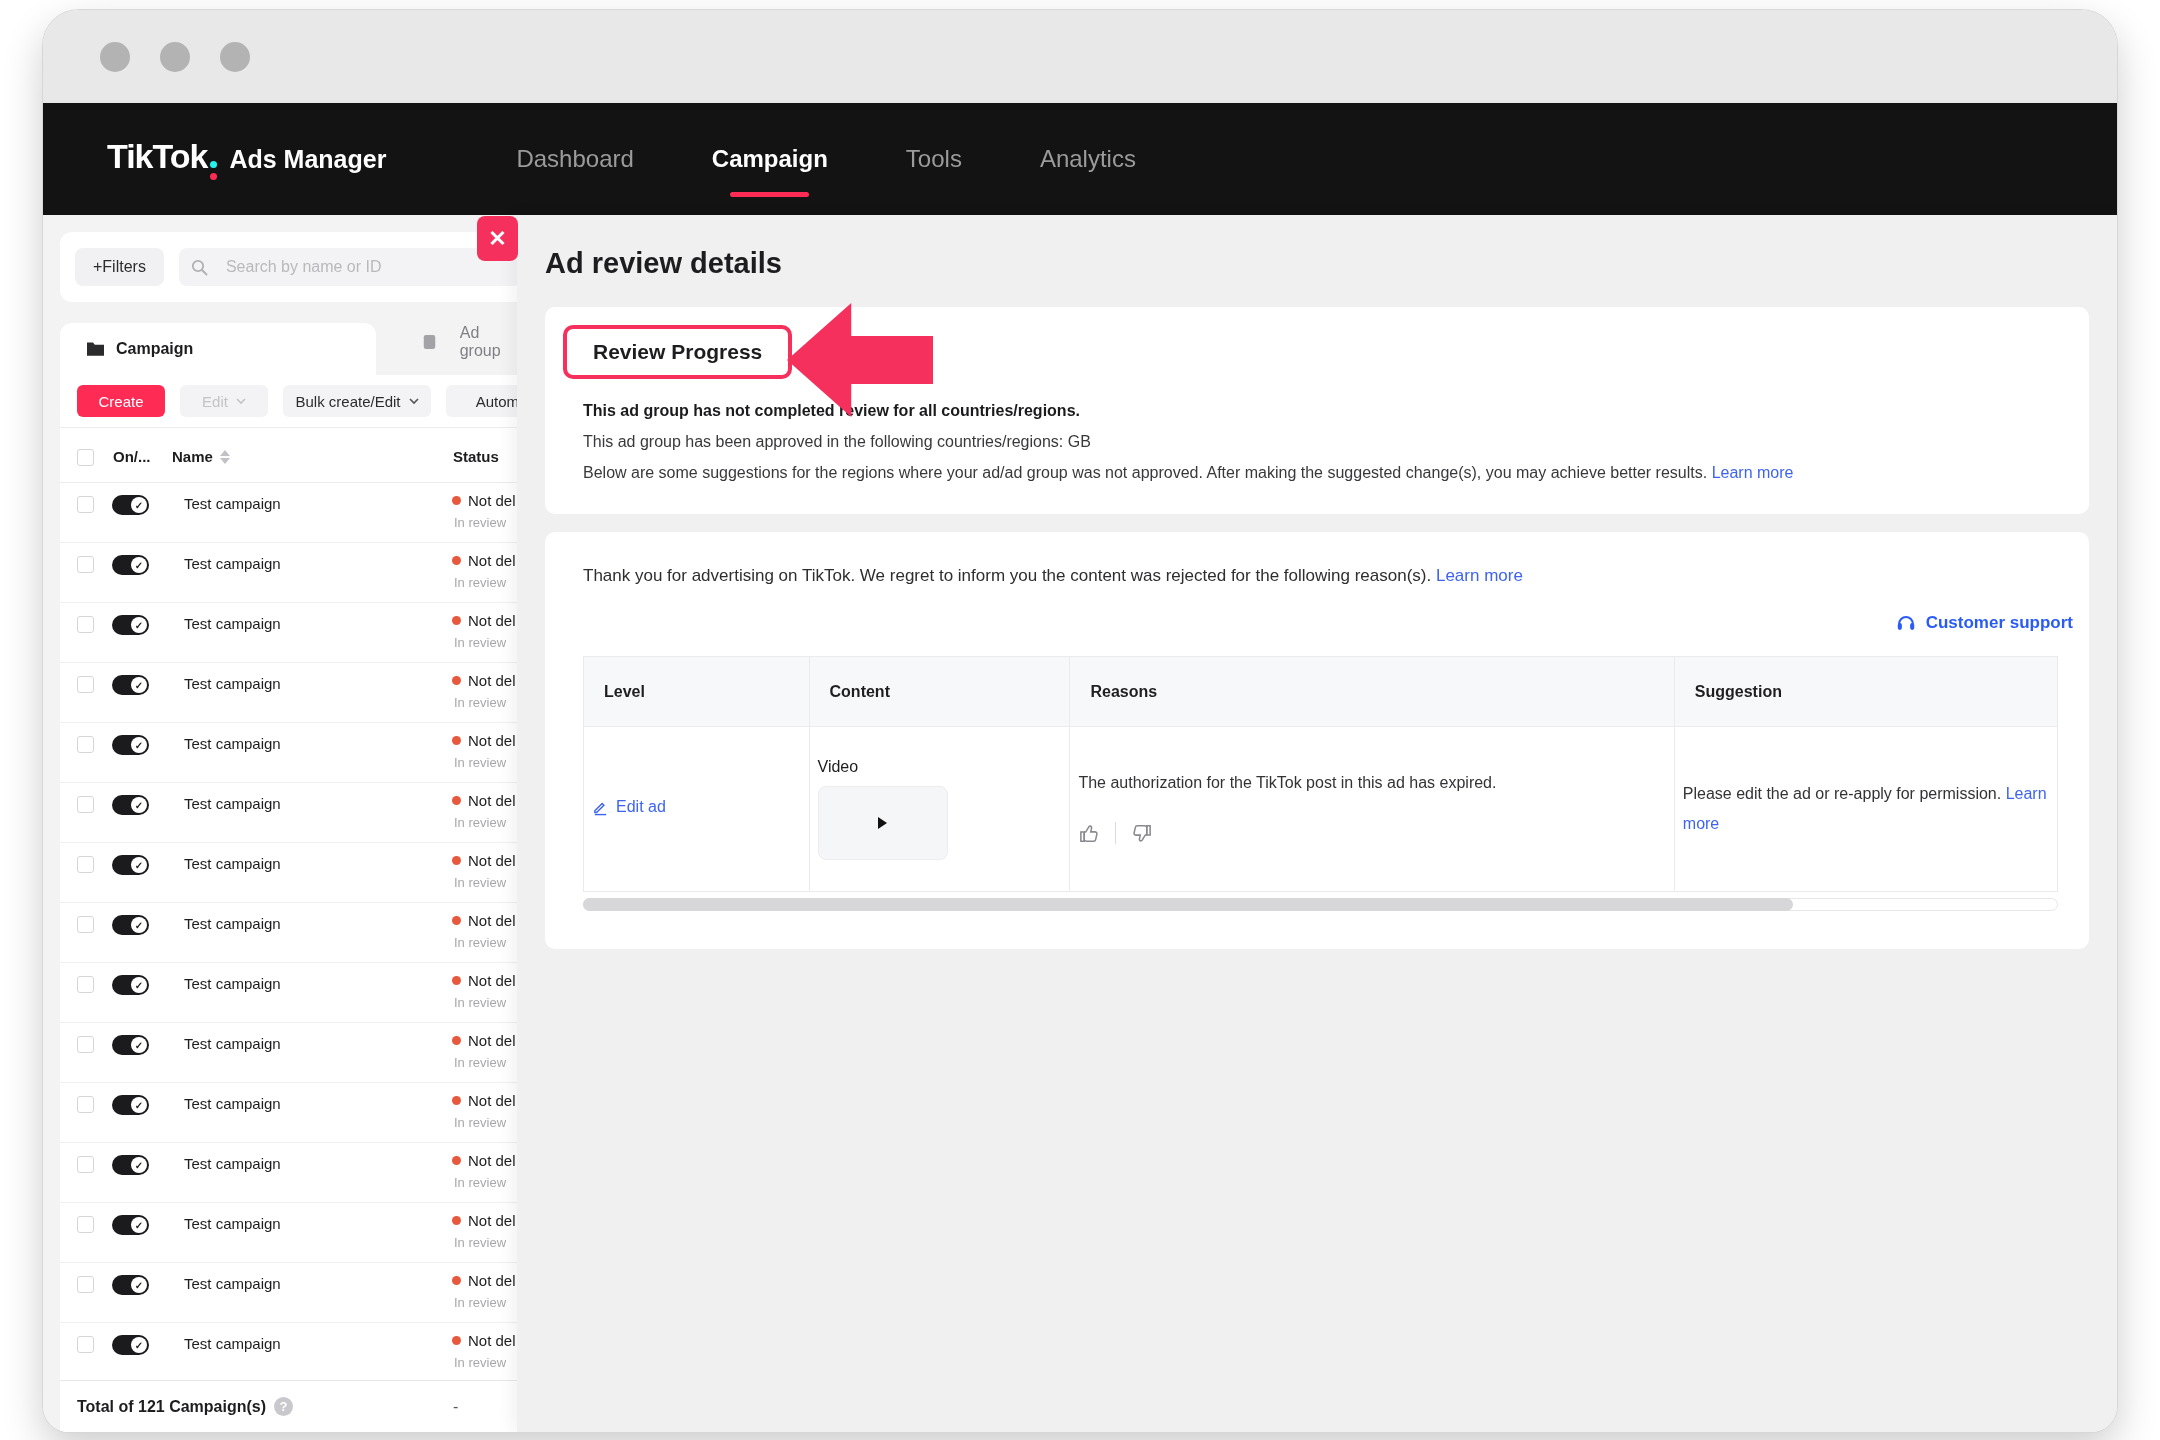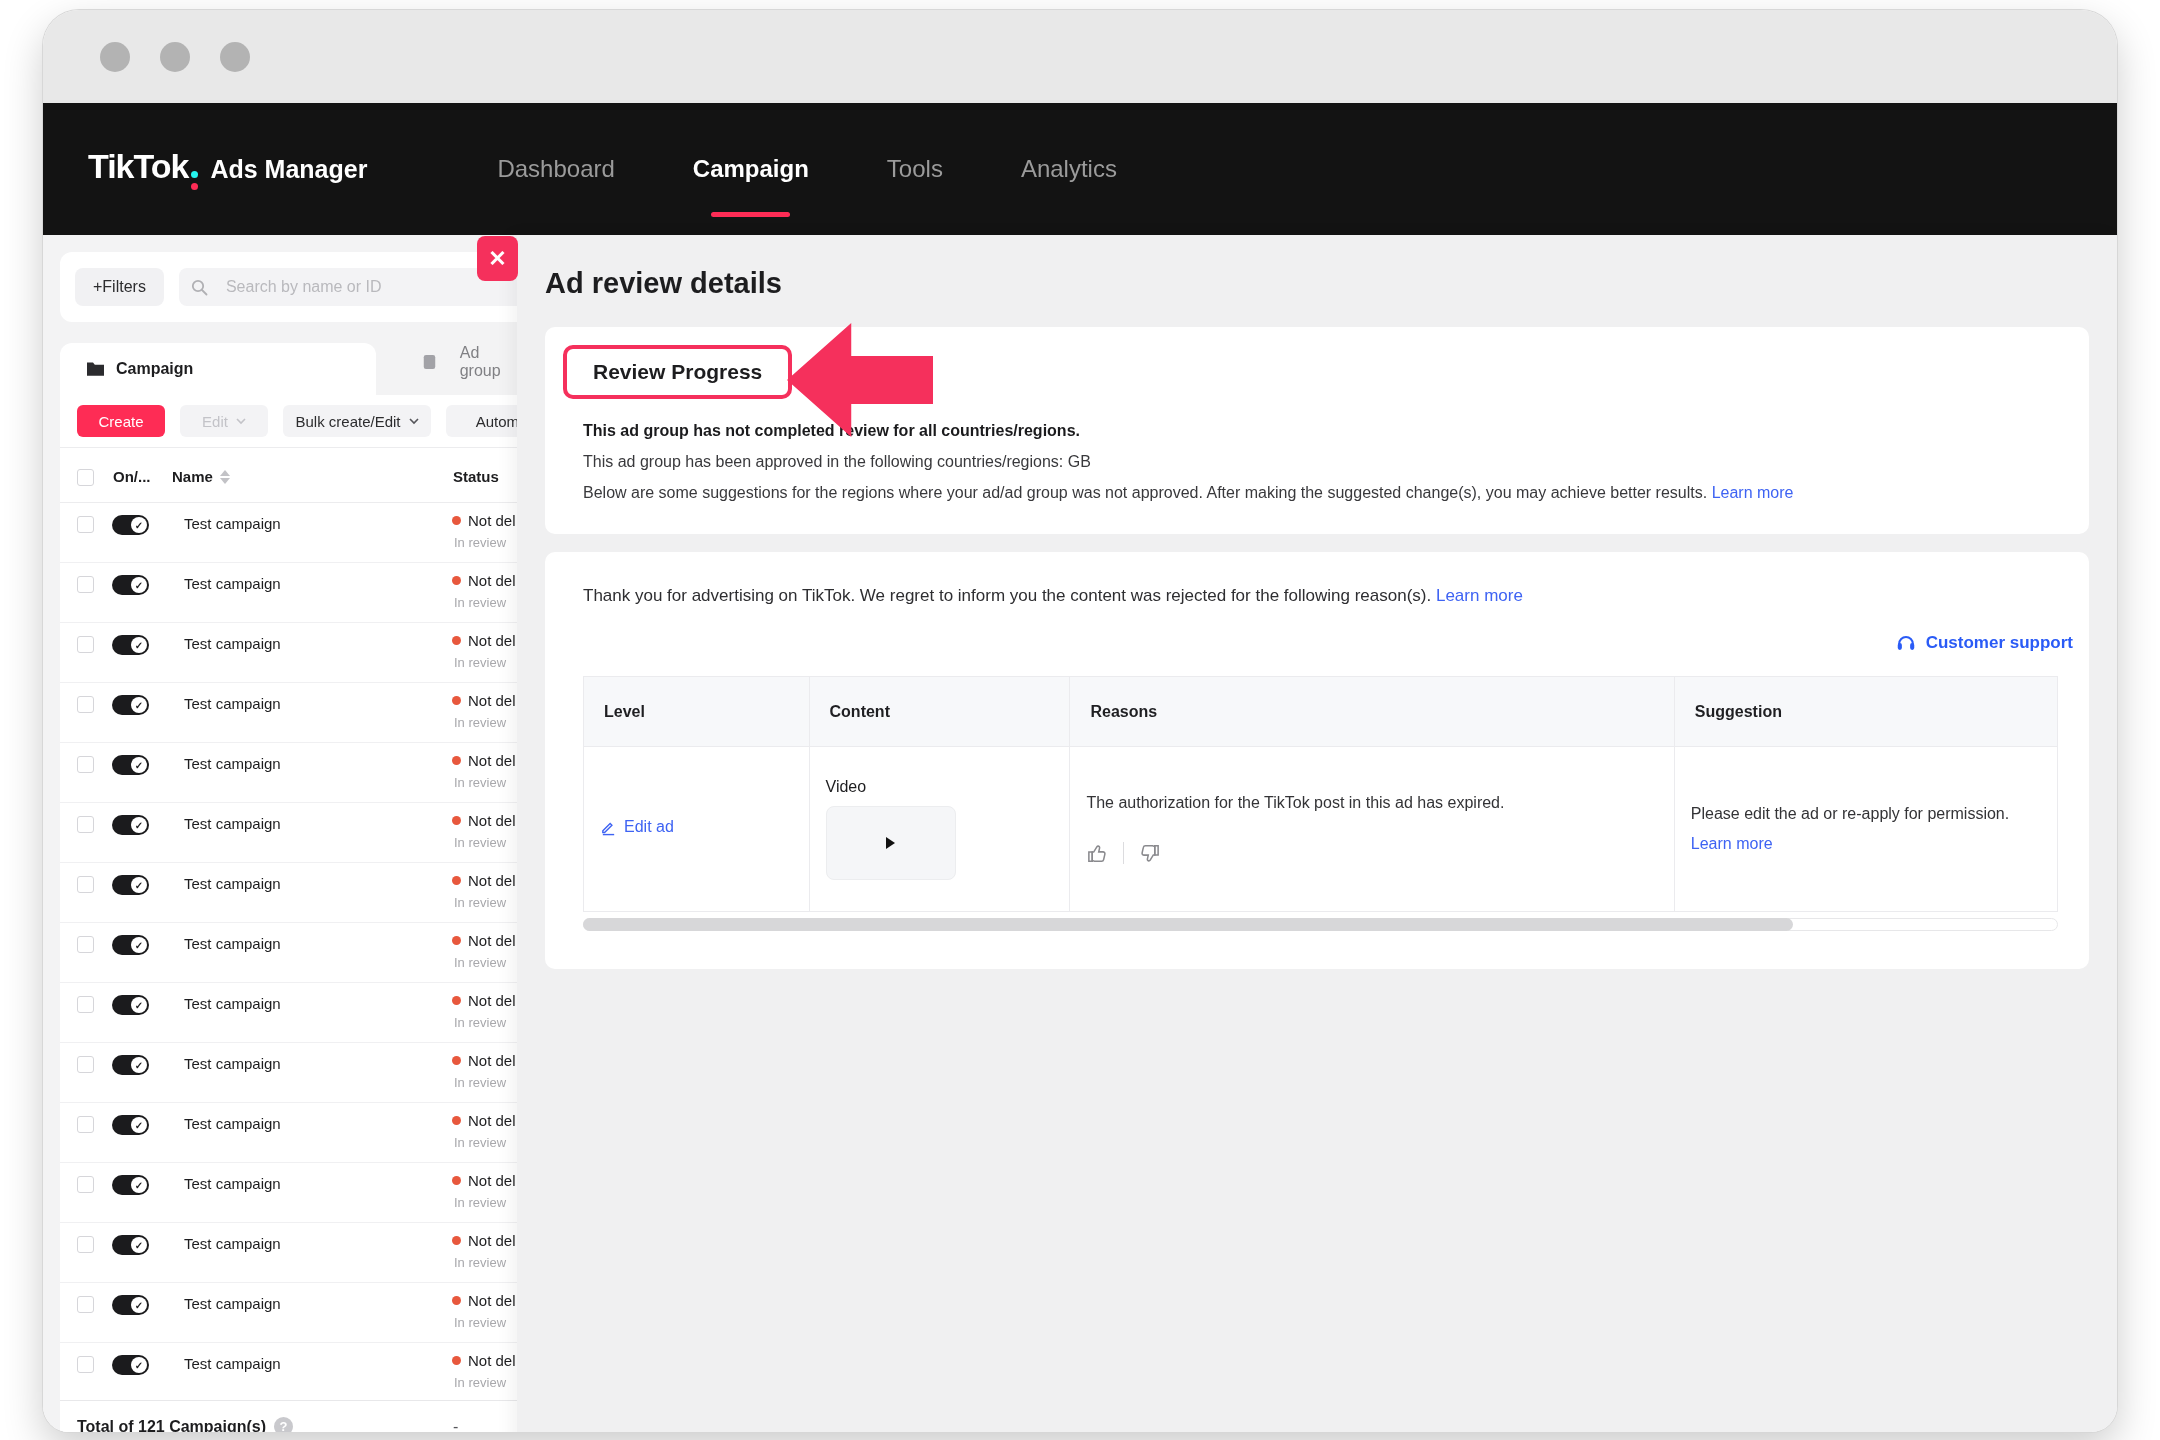--- a/index.html
+++ b/index.html
@@ -9,21 +9,21 @@
   .window { position:absolute; left:43px; top:10px; width:2074px; height:1422px;
             background:#fff; border-radius:36px 36px 26px 26px; overflow:hidden;
             box-shadow:0 0 0 1px #d7d7d7, 0 16px 40px rgba(0,0,0,.20); }
 
   
   .titlebar { height:93px; background:#e8e8e8; display:flex; align-items:center;
               padding-left:57px; gap:30px; }
   .tl-dot { width:30px; height:30px; border-radius:50%; background:#b3b3b3; }
 
   
-  .navbar { height:132px; background:#131313; display:flex; align-items:center; padding:0 45px; }
+  .navbar { height:112px; background:#131313; display:flex; align-items:center; padding:0 64px; }
   .logo { display:flex; align-items:baseline; }
   .logo-main { color:#fff; font-size:34px; font-weight:800; letter-spacing:-1px; }
   .logo-colon { display:inline-flex; flex-direction:column; gap:5px; margin:0 4px 2px 3px; }
   .logo-colon i { width:7px; height:7px; border-radius:50%; display:block; }
   .logo-colon .c1 { background:#25f4ee; }
   .logo-colon .c2 { background:#fe2c55; }
   .logo-product { color:#fff; font-size:25px; font-weight:700; margin-left:8px; }
   .nav-items { margin-left:130px; display:flex; gap:78px; font-size:24px; color:#9b9b9b; height:100%; align-items:center; }
   .nav-item { cursor:pointer; position:relative; display:flex; align-items:center; height:100%; }
   .nav-item.active { color:#fff; font-weight:700; }
@@ -115,21 +115,21 @@
   a.link { color:#3e63f3; text-decoration:none; cursor:pointer; }
 
   .card2 { margin-top:18px; padding:34px 16px 38px 38px; }
   .rj-msg { font-size:17px; color:#2e2e31; }
   .support-row { display:flex; justify-content:flex-end; align-items:center; gap:9px; margin-top:26px; }
   .support-link { color:#2a5bf6; font-size:17px; font-weight:700; cursor:pointer; }
 
   table.review-table { width:99%; border-collapse:collapse; table-layout:fixed; margin-top:22px; }
   .review-table th { background:#f7f8fa; border:1px solid #ebebee; text-align:left; padding:0 20px;
                      height:70px; font-size:16px; font-weight:700; color:#1f1f22; }
-  .review-table td { border:1px solid #ebebee; padding:18px 16px; height:165px; vertical-align:middle;
+  .review-table td { border:1px solid #ebebee; padding:18px 8px; height:165px; vertical-align:middle;
                      font-size:16px; color:#333336; }
   .edit-ad { display:inline-flex; align-items:center; gap:7px; color:#3e63f3; font-weight:400; cursor:pointer; }
   .content-label { margin-bottom:10px; color:#1d1d1f; }
   .video-thumb { width:130px; height:74px; background:#f5f6f8; border:1px solid #ecedef; border-radius:8px;
                  display:flex; align-items:center; justify-content:center; }
   .play-mark { width:0; height:0; border-top:6px solid transparent; border-bottom:6px solid transparent;
                border-left:9px solid #111; }
   .thumbs-row { display:flex; align-items:center; gap:14px; margin-top:30px; }
   .thumb-btn { cursor:pointer; display:flex; }
   .thumb-div { width:1px; height:22px; background:#dcdcdf; }

